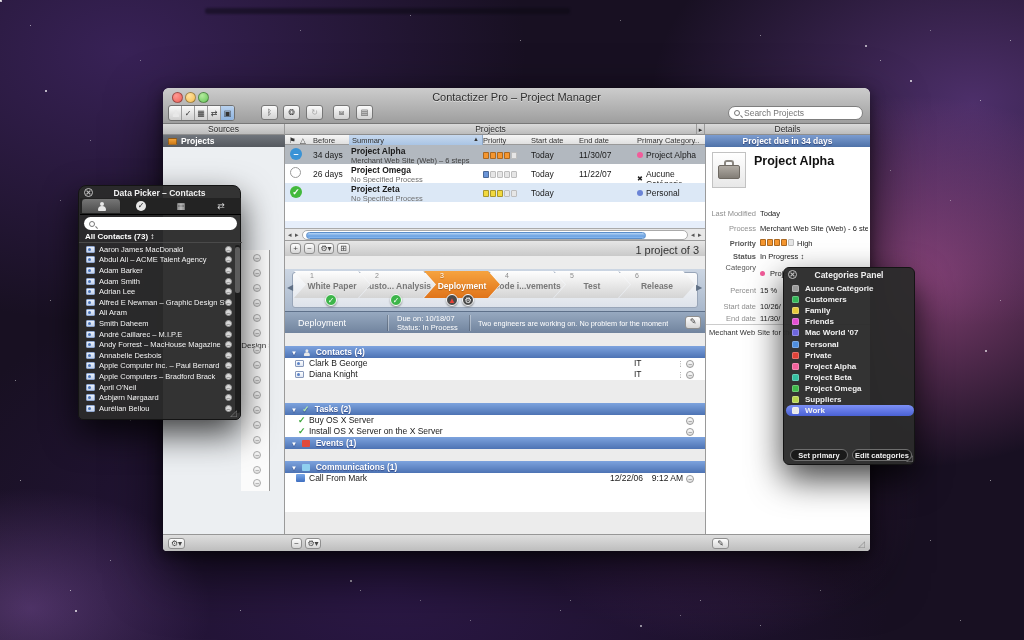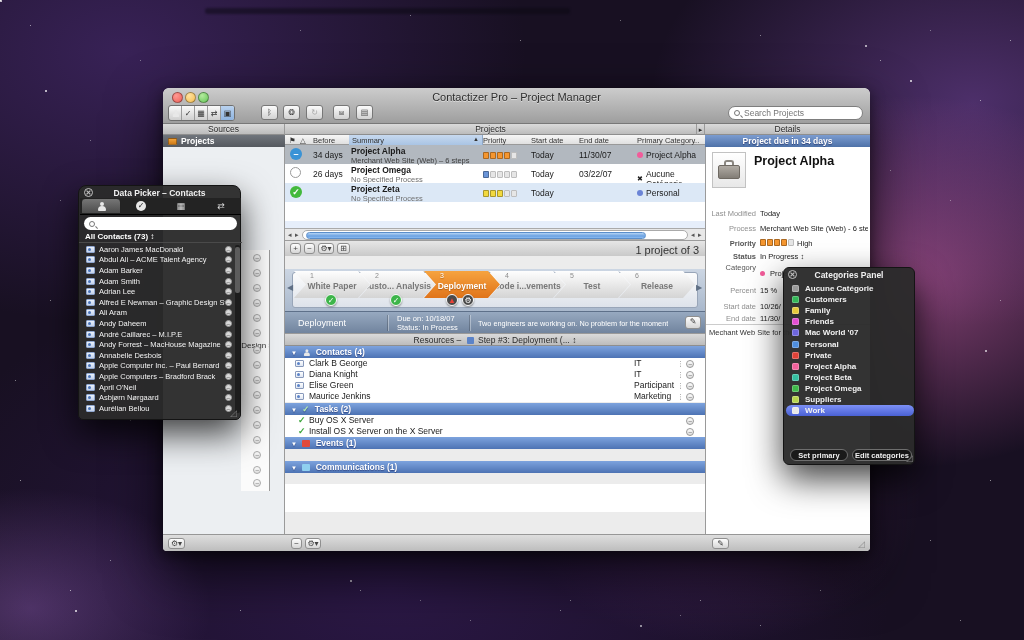--- a/index.html
+++ b/index.html
@@ -266,21 +266,21 @@
       </div>
       <div class="trow" style="top:19px">
         <span class="st" style="background:#fff;border:1px solid #9a9a9a;width:11px;height:11px"></span>
         <span class="cell cb">26 days</span>
         <span class="cell csum">
             <b>Project Omega</b>
             <i>No Specified Process</i>
           </span>
         <span class="cell cpri"><span class="pv" style="background: rgb(106, 149, 216); border-color: rgba(0, 0, 0, 0.3);"></span><span class="pv"></span><span class="pv"></span><span class="pv"></span><span class="pv"></span></span>
         <span class="cell cst">Today</span>
-        <span class="cell cen">03/22/07</span>
+        <span class="cell cen">11/22/07</span>
         <span class="cell cca">
             <i style="font-style:normal;margin-right:3px;font-size:7px">✖</i>
             <span>Aucune Catégorie</span>
           </span>
       </div>
       <div class="trow blue" style="top:38px">
         <span class="st" style="background:#43b93c">✓</span>
         <span class="cell cb"></span>
         <span class="cell csum">
             <b>Project Zeta</b>
@@ -352,60 +352,40 @@
     <div class="ppinfo">
       <span style="position:absolute;left:13px;top:6px;font-size:9px">Deployment</span>
       <span class="vdiv" style="left:103px"></span>
       <span style="position:absolute;left:112px;top:2px;font-size:7.5px">Due on: 10/18/07</span>
       <span style="position:absolute;left:112px;top:11px;font-size:7.5px">Status: In Process</span>
       <span class="vdiv" style="left:185px"></span>
       <span style="position:absolute;left:193px;top:7px;font-size:7.3px;width:190px;white-space:nowrap;overflow:hidden">Two engineers are working on. No problem for the moment.</span>
       <span class="btn" style="left:400px;top:4px;width:16px;height:13px">✎</span>
     </div>
 
-    <div class="reshead">
-      <span>Resources –</span>
-      <span style="display:inline-block;width:7px;height:7px;background:#5b83c8;border-radius:1px;margin:0 2px -1px 3px"></span>
-      <span>Step #3: Deployment (...</span>
-      <span> ↕</span>
-    </div>
 
     <div class="gbar" style="top:258px">
       <span class="tri">▼</span>
       <span class="person" style="display:inline-block;transform:scale(.75);vertical-align:-2px;margin-right:2px"></span>
       <span>Contacts (4)</span>
     </div>
     <div class="lrow" style="top:270px">
       <span class="cardico"></span>
       <span class="nm">Clark B George</span>
         <span class="rl">IT</span>
       <span class="vdots">⋮</span>
         <span class="mcirc" style="left:401px">−</span>
     </div>
     <div class="lrow" style="top:281px">
       <span class="cardico"></span>
       <span class="nm">Diana Knight</span>
         <span class="rl">IT</span>
       <span class="vdots">⋮</span>
         <span class="mcirc" style="left:401px">−</span>
     </div>
-    <div class="lrow" style="top:292px">
-      <span class="cardico"></span>
-      <span class="nm">Elise Green</span>
-        <span class="rl">Participant</span>
-      <span class="vdots">⋮</span>
-        <span class="mcirc" style="left:401px">−</span>
-    </div>
-    <div class="lrow" style="top:303px">
-      <span class="cardico"></span>
-      <span class="nm">Maurice Jenkins</span>
-        <span class="rl">Marketing</span>
-      <span class="vdots">⋮</span>
-        <span class="mcirc" style="left:401px">−</span>
-    </div>
 
     <div class="gbar" style="top:315px">
       <span class="tri">▼</span>
       <span style="color:#b8f0b0;margin-right:3px">✓</span>
       <span>Tasks (2)</span>
     </div>
     <div class="lrow" style="top:327px">
       <span class="chk">✓</span>
       <span class="nm">Buy OS X Server</span>
       <span class="mcirc" style="left:401px">−</span>
@@ -419,20 +399,27 @@
     <div class="gbar" style="top:349px">
       <span class="tri">▼</span>
       <span style="display:inline-block;width:8px;height:7px;background:#e0493c;border-radius:1px;margin-right:3px;vertical-align:-1px"></span>
       <span>Events (1)</span>
     </div>
 
     <div class="gbar" style="top:373px">
       <span class="tri">▼</span>
       <span style="display:inline-block;width:8px;height:7px;background:#8fd0f0;border-radius:1px;margin-right:3px;vertical-align:-1px"></span>
       <span>Communications (1)</span>
+    </div>
+    <div class="lrow" style="top:385px">
+      <span class="phico"></span>
+      <span class="nm">Call From Mark</span>
+      <span style="position:absolute;right:62px;top:0">12/22/06</span>
+      <span style="position:absolute;right:22px;top:0">9:12 AM</span>
+      <span class="mcirc" style="left:401px">−</span>
     </div>
     <div style="position:absolute;left:122px;top:396px;width:420px;height:28px;background:#fff"></div>
 
 
     <div class="wfoot">
       <span class="btn" style="left:5px;top:3px;width:17px;height:11px">⚙▾</span>
       <span class="btn" style="left:128px;top:3px;width:11px;height:11px">−</span>
       <span class="btn" style="left:142px;top:3px;width:16px;height:11px">⚙▾</span>
       <span class="btn" style="left:549px;top:3px;width:17px;height:11px">✎</span>
       <span class="grip" style="left:695px;top:4px">◿</span>
@@ -545,21 +532,21 @@
           <span class="pnm">Alfred E Newman – Graphic Design Studio</span>
           <span class="gcirc">−</span>
         </div>
       <div class="prow">
           <span class="pcard"></span>
           <span class="pnm">Ali Aram</span>
           <span class="gcirc">−</span>
         </div>
       <div class="prow">
           <span class="pcard"></span>
-          <span class="pnm">Andy Daheem</span>
+          <span class="pnm">Smith Daheem</span>
           <span class="gcirc">−</span>
         </div>
       <div class="prow">
           <span class="pcard"></span>
           <span class="pnm">André Caillarec – M.I.P.E</span>
           <span class="gcirc">−</span>
         </div>
       <div class="prow">
           <span class="pcard"></span>
           <span class="pnm">Andy Forrest – MacHouse Magazine</span>

